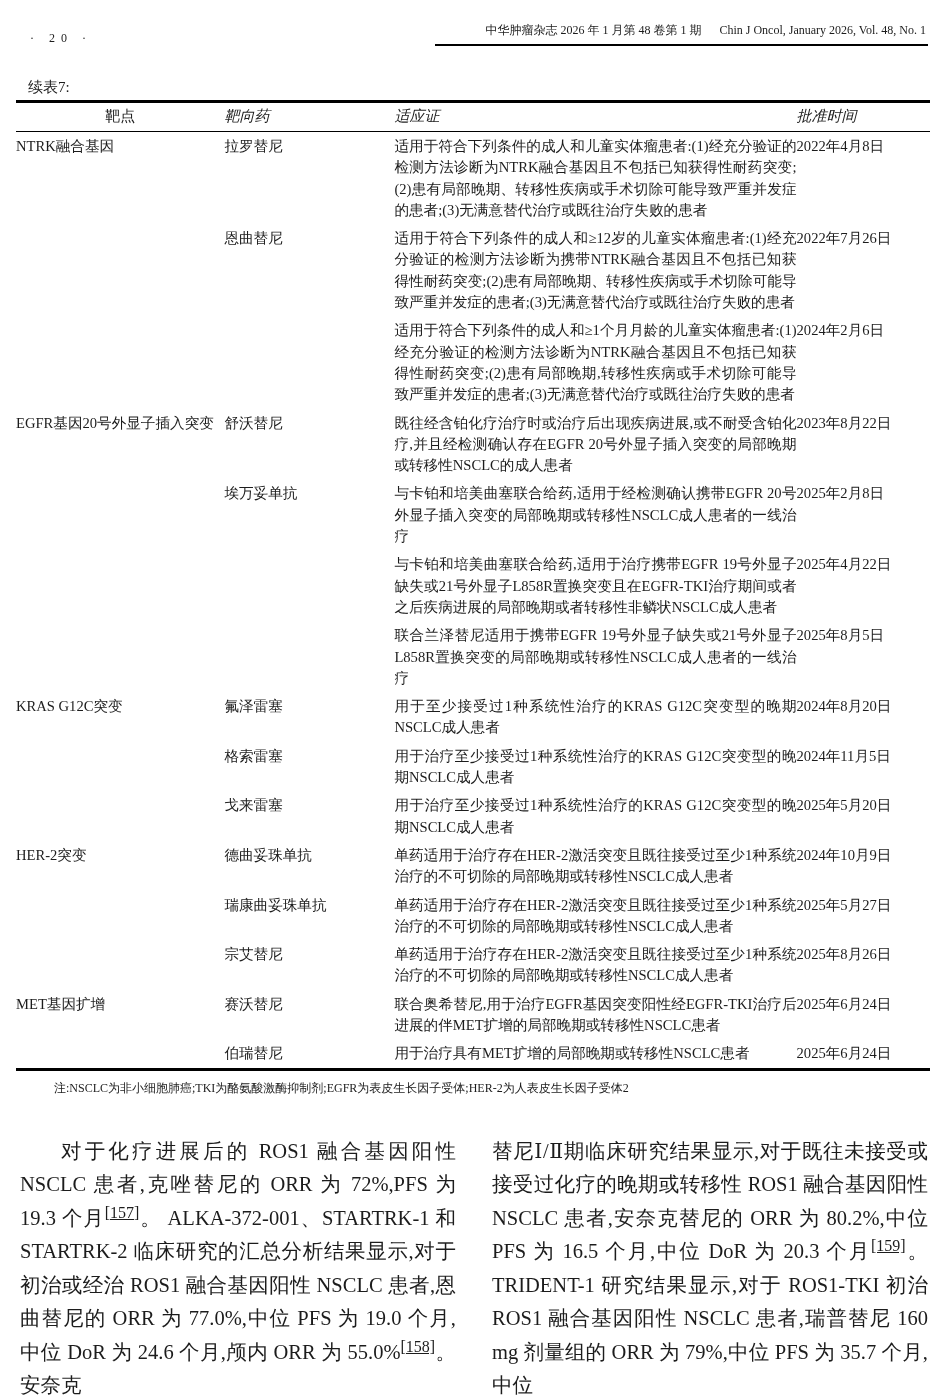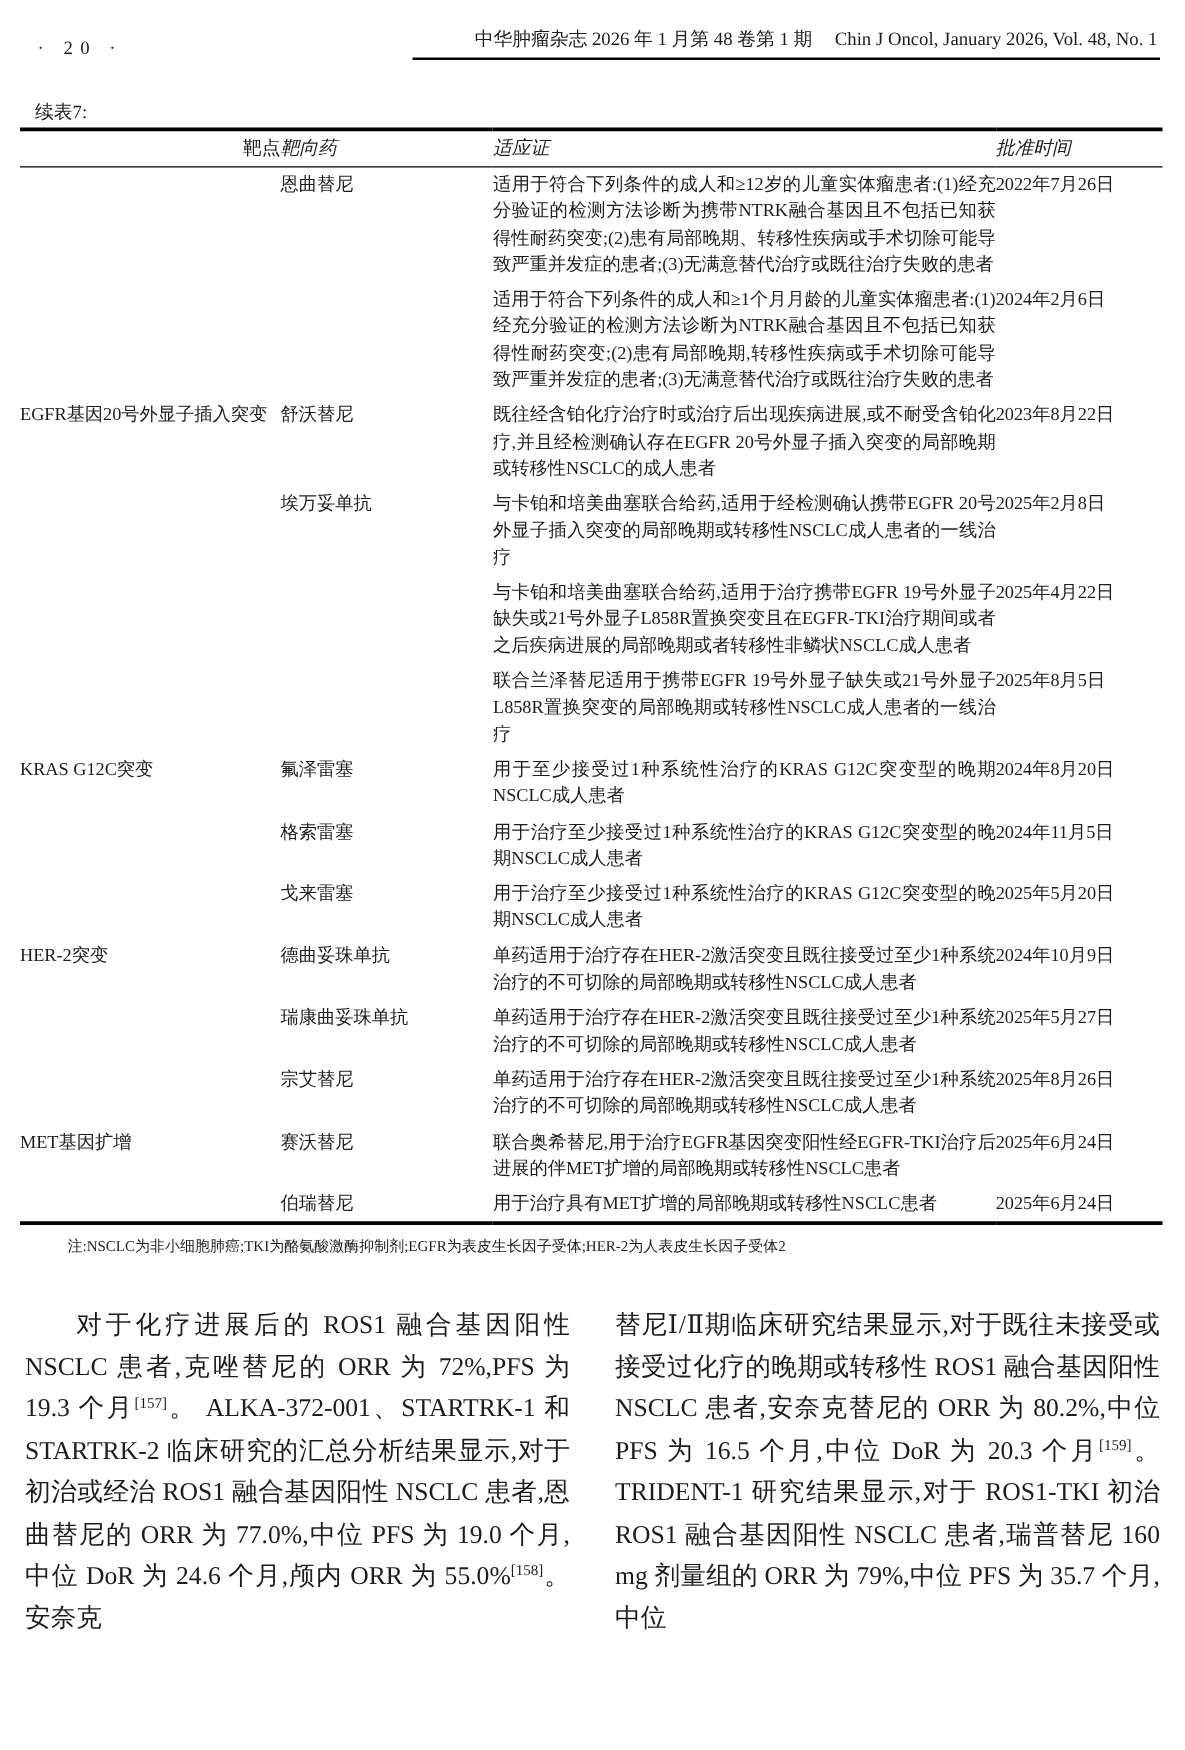--- a/index.html
+++ b/index.html
@@ -7,40 +7,40 @@
   body {
     width: 948px; height: 1400px; overflow: hidden;
     color: #1c1c1c;
     font-family: "Liberation Serif", "DejaVu Serif", serif;
   }
   .page { padding: 22px 18px 0 16px; }
 
   
   .page-header {
     display: flex; justify-content: space-between; align-items: flex-end;
-    font-size: 15px; padding: 0 2px 0 14px;
+    font-size: 12px; padding: 0 2px 0 14px;
   }
   .page-num { letter-spacing: 6px; }
   .journal-ref { border-bottom: 2px solid #000; padding: 0 2px 5px 2px; white-space: nowrap; }
   .journal-ref .cn { margin-right: 18px; margin-left: 48px; }
 
   
   .cont-label { margin: 32px 0 3px 12px; font-size: 15px; }
 
   
   table.approvals {
     width: 100%; border-collapse: collapse; table-layout: fixed;
     border-top: 3px solid #000; border-bottom: 3px solid #000;
     font-size: 14.6px;
   }
   table.approvals thead th {
     font-weight: normal; border-bottom: 1.5px solid #000;
     padding: 4px 0 5px 0; font-size: 15px;
   }
-  th.c1 { text-align: right; padding-left: 12px; }
+  th.c1 { text-align: center; padding-left: 12px; }
   th.c2, th.c3, th.c4 { text-align: left; font-style: italic; }
   col.c1 { width: 22.8%; }
   col.c2 { width: 18.6%; }
   col.c3 { width: 44.0%; }
   col.c4 { width: 14.6%; }
   table.approvals td {
     vertical-align: top; padding: 4px 0 3px 0; line-height: 21.3px;
   }
   td.c1 { padding-left: 12px; padding-right: 2px; }
   td.c2 { padding-left: 2px; }
@@ -52,21 +52,21 @@
 
   
   .body-columns {
     display: flex; gap: 36px; margin-top: 38px; padding: 0 2px 0 4px;
   }
   .body-columns .col {
     flex: 1 1 0; font-size: 20.5px; line-height: 33.5px;
     text-align: justify;
   }
   .col.left { text-indent: 2em; }
-  sup.ref { font-size: 12px; line-height: 0; vertical-align: 7px; letter-spacing: 0; }
+  sup.ref { font-size: 16px; line-height: 0; vertical-align: 7px; letter-spacing: 0; text-decoration: underline; }
 </style>
 </head>
 <body>
 
 <div class="page">
 
   <div class="page-header">
     <div class="page-num">· 20 ·</div>
     <div class="journal-ref">
       <span class="cn">中华肿瘤杂志 2026 年 1 月第 48 卷第 1 期</span><span class="en">Chin J Oncol, January 2026, Vol. 48, No. 1</span>
@@ -84,20 +84,26 @@
     </colgroup>
     <thead>
       <tr>
         <th class="c1">靶点</th>
         <th class="c2">靶向药</th>
         <th class="c3">适应证</th>
         <th class="c4">批准时间</th>
       </tr>
     </thead>
     <tbody id="table-body">
+        <tr>
+          <td class="c1">NTRK融合基因</td>
+          <td class="c2">拉罗替尼</td>
+          <td class="c3">适用于符合下列条件的成人和儿童实体瘤患者:(1)经充分验证的检测方法诊断为NTRK融合基因且不包括已知获得性耐药突变;(2)患有局部晚期、转移性疾病或手术切除可能导致严重并发症的患者;(3)无满意替代治疗或既往治疗失败的患者</td>
+          <td class="c4">2022年4月8日</td>
+        </tr>
         <tr>
           <td class="c1"></td>
           <td class="c2">恩曲替尼</td>
           <td class="c3">适用于符合下列条件的成人和≥12岁的儿童实体瘤患者:(1)经充分验证的检测方法诊断为携带NTRK融合基因且不包括已知获得性耐药突变;(2)患有局部晚期、转移性疾病或手术切除可能导致严重并发症的患者;(3)无满意替代治疗或既往治疗失败的患者</td>
           <td class="c4">2022年7月26日</td>
         </tr>
         <tr>
           <td class="c1"></td>
           <td class="c2"></td>
           <td class="c3">适用于符合下列条件的成人和≥1个月月龄的儿童实体瘤患者:(1)经充分验证的检测方法诊断为NTRK融合基因且不包括已知获得性耐药突变;(2)患有局部晚期,转移性疾病或手术切除可能导致严重并发症的患者;(3)无满意替代治疗或既往治疗失败的患者</td>

